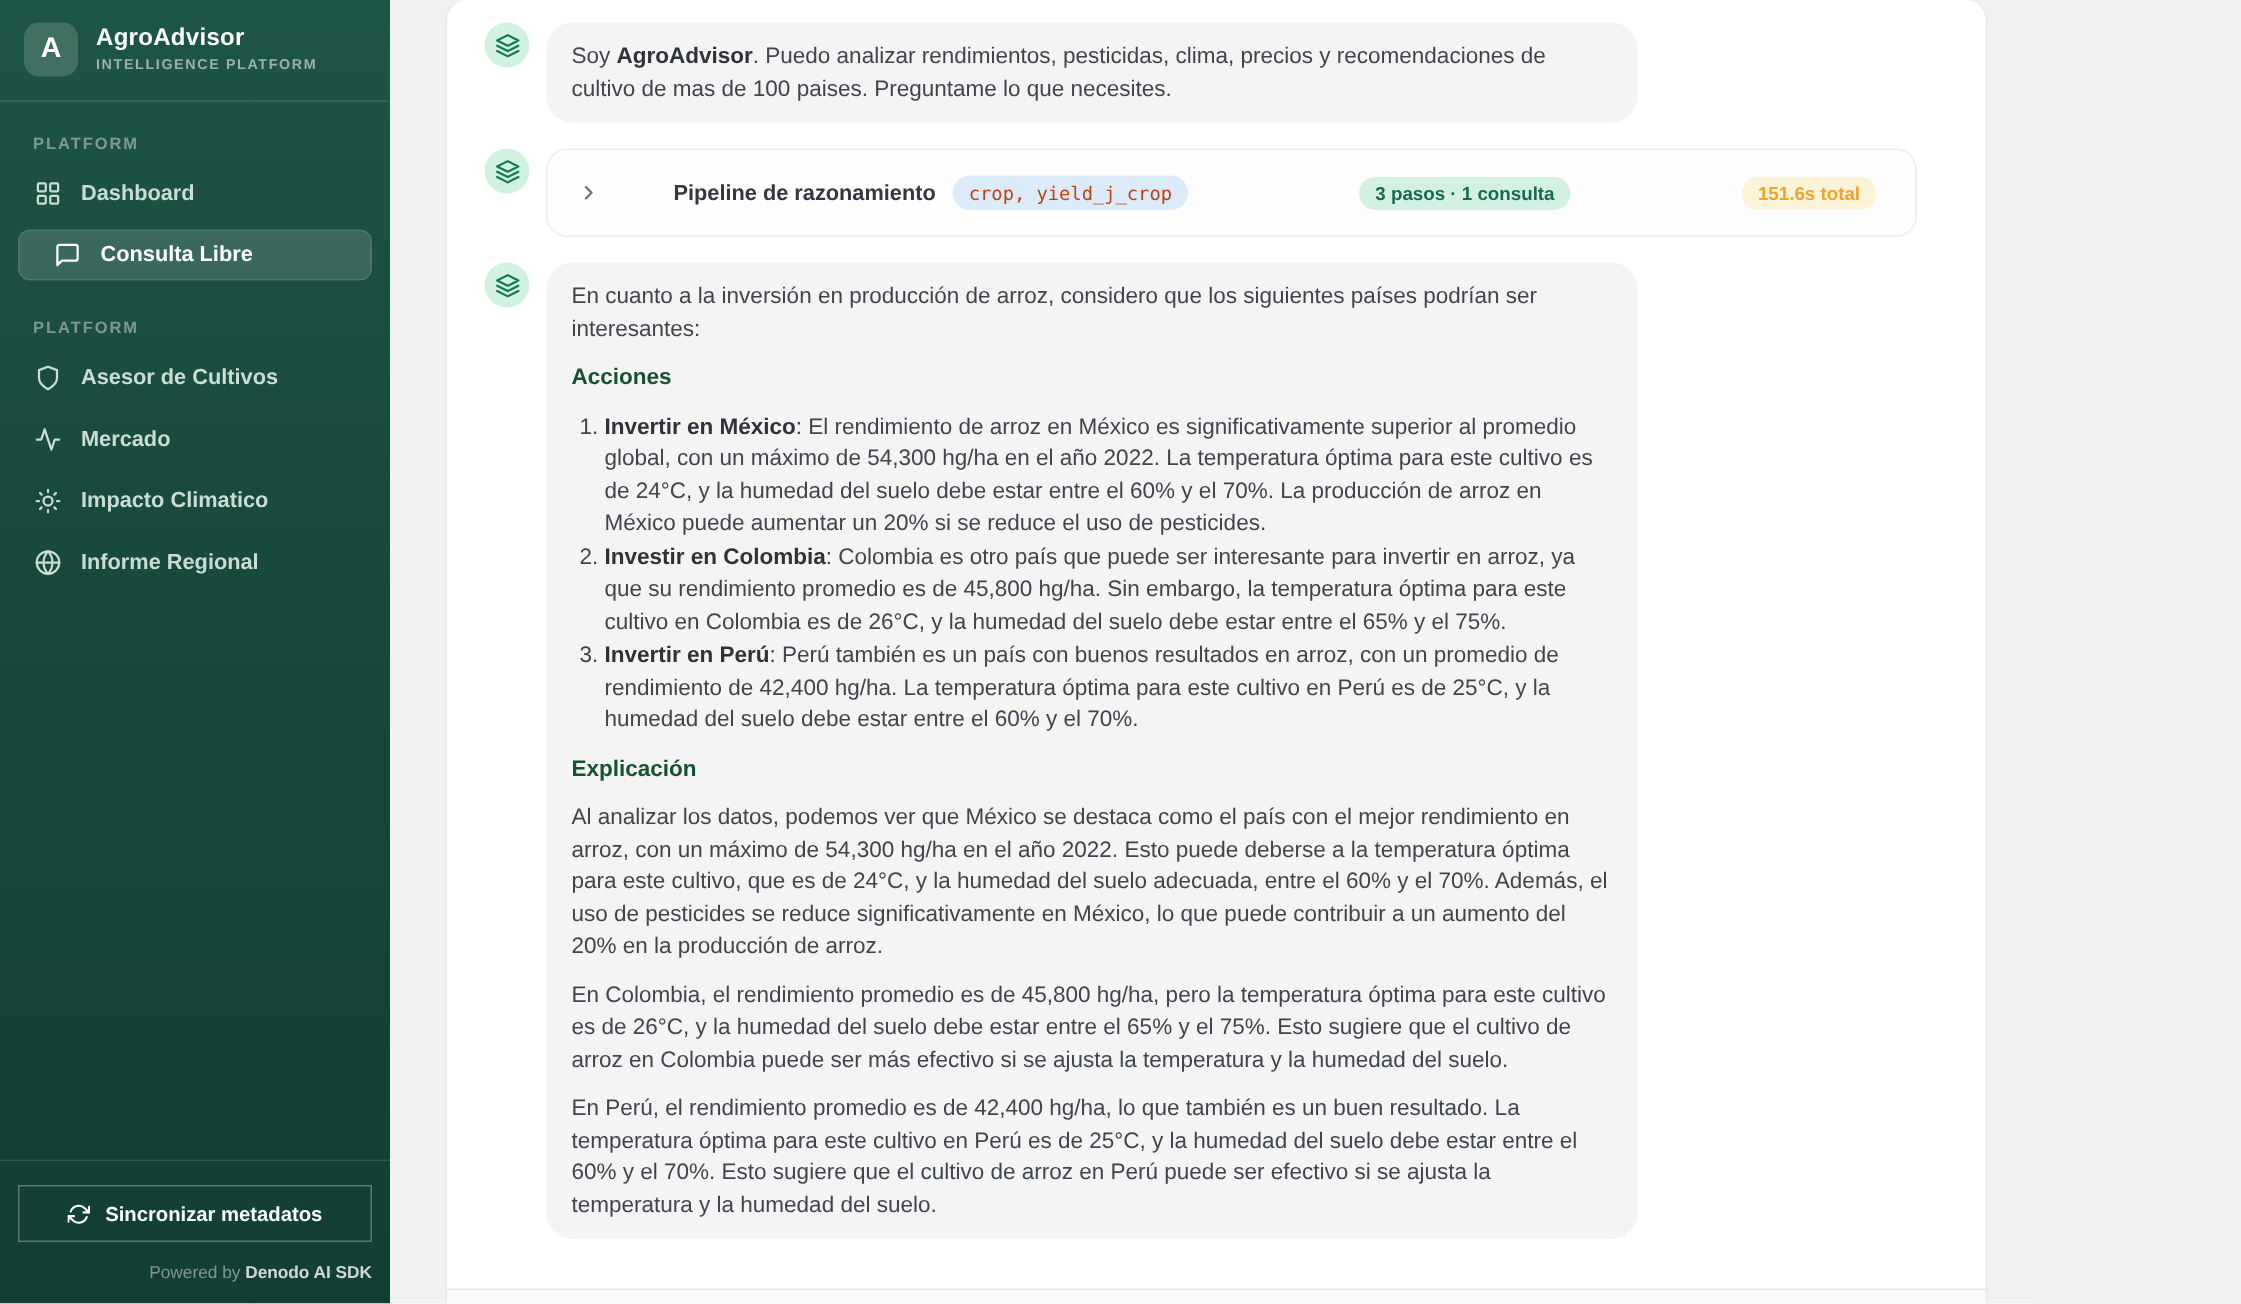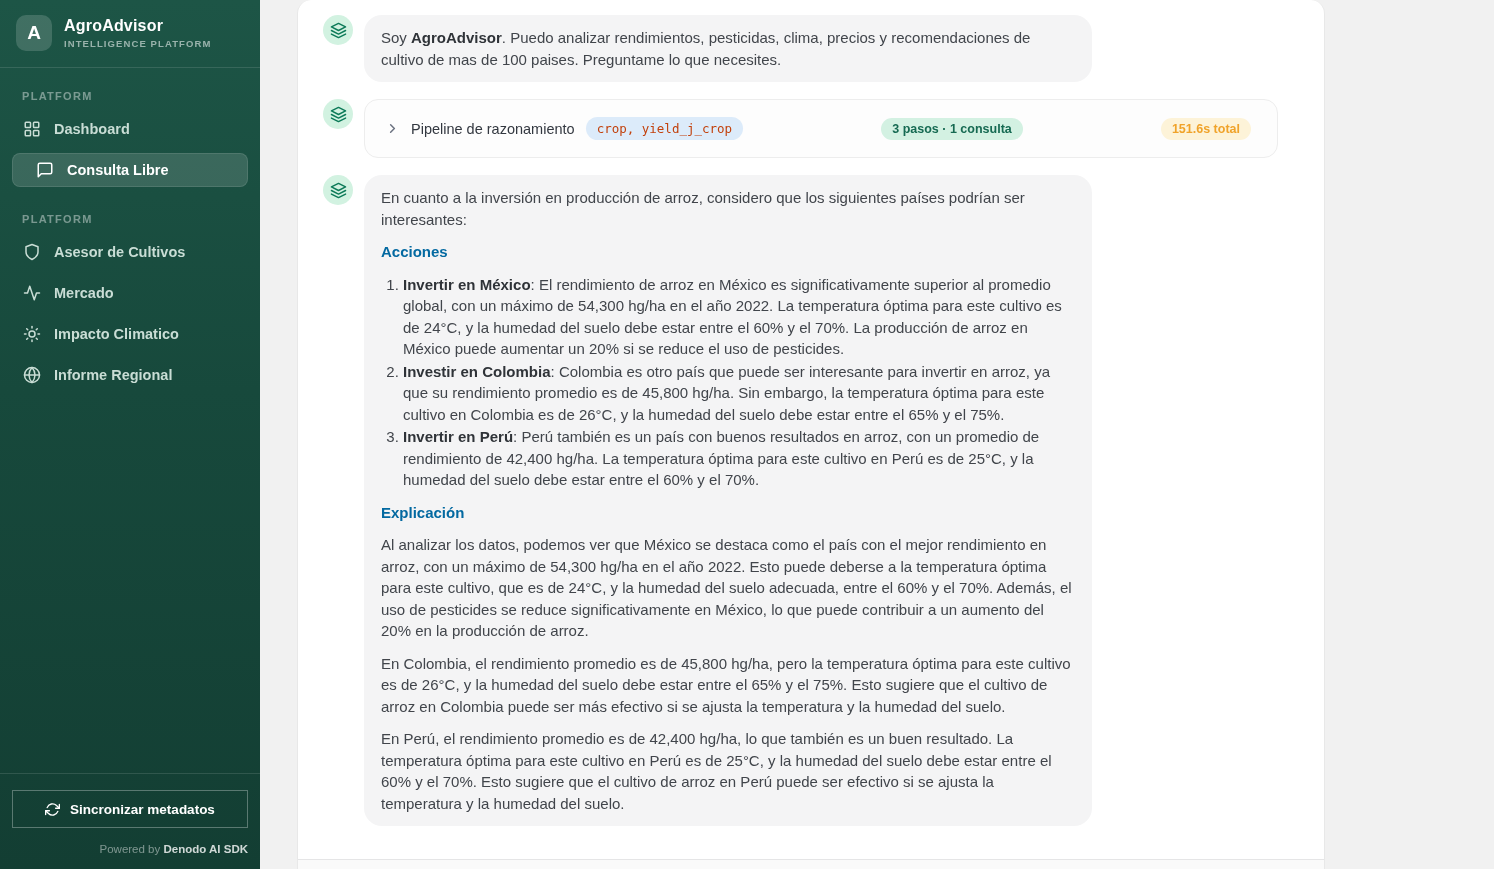--- a/index.html
+++ b/index.html
@@ -66,32 +66,32 @@
   .bubble-bot { background: #f4f4f5; padding: 12px 17px; max-width: 728px; }
   .bubble-user { background: #0a6b50; color: #ffffff; padding: 11px 17px;
                  font-size: 14.5px; font-weight: 600; max-width: 640px; }
 
   
   .pipeline-card { flex: 1; max-width: 914px; background: #fdfdfd; border: 1px solid #ededed;
                    border-radius: 14px; padding: 17px 26px 17px 20px;
                    display: flex; align-items: center; gap: 11px; cursor: pointer; }
   .pipeline-chevron { color: #6b7280; display: flex; }
   .pipeline-chevron svg { width: 15px; height: 15px; }
-  .pipeline-title { font-size: 14.5px; font-weight: 400; color: #333840; }
+  .pipeline-title { font-size: 14.5px; font-weight: 700; color: #333840; margin-left: 38px; }
   .pill { border-radius: 999px; padding: 4px 11px; font-size: 12.5px; font-weight: 700; white-space: nowrap; }
   .pill-tables { background: #dcebfa; color: #c2410c; font-family: "DejaVu Sans Mono", monospace;
                  font-weight: 500; font-size: 12.5px; }
   .pill-steps { background: #d3f1e2; color: #166a52; }
   .pill-time { background: #fdf3d8; color: #f0a32a; }
   .flex-spacer { flex: 1; }
 
   
   .msg-p { margin: 0 0 11px 0; }
   .msg-p:last-child { margin-bottom: 0; }
-  .msg-h { font-weight: 700; color: #0369a1; margin: 0 0 11px 0; }
+  .msg-h { font-weight: 700; color: #14532d; margin: 0 0 11px 0; }
   .msg-ol { margin: 0 0 11px 0; padding-left: 22px; }
   .msg-ol li { margin-bottom: 1px; }
   .bubble b, .bubble strong { color: #2f3338; }
 
   .input-strip { margin-top: auto; height: 10px; background: #fafafa; border-top: 1px solid #e5e5e6; }
 </style>
 </head>
 <body>
 
 <aside class="sidebar">

